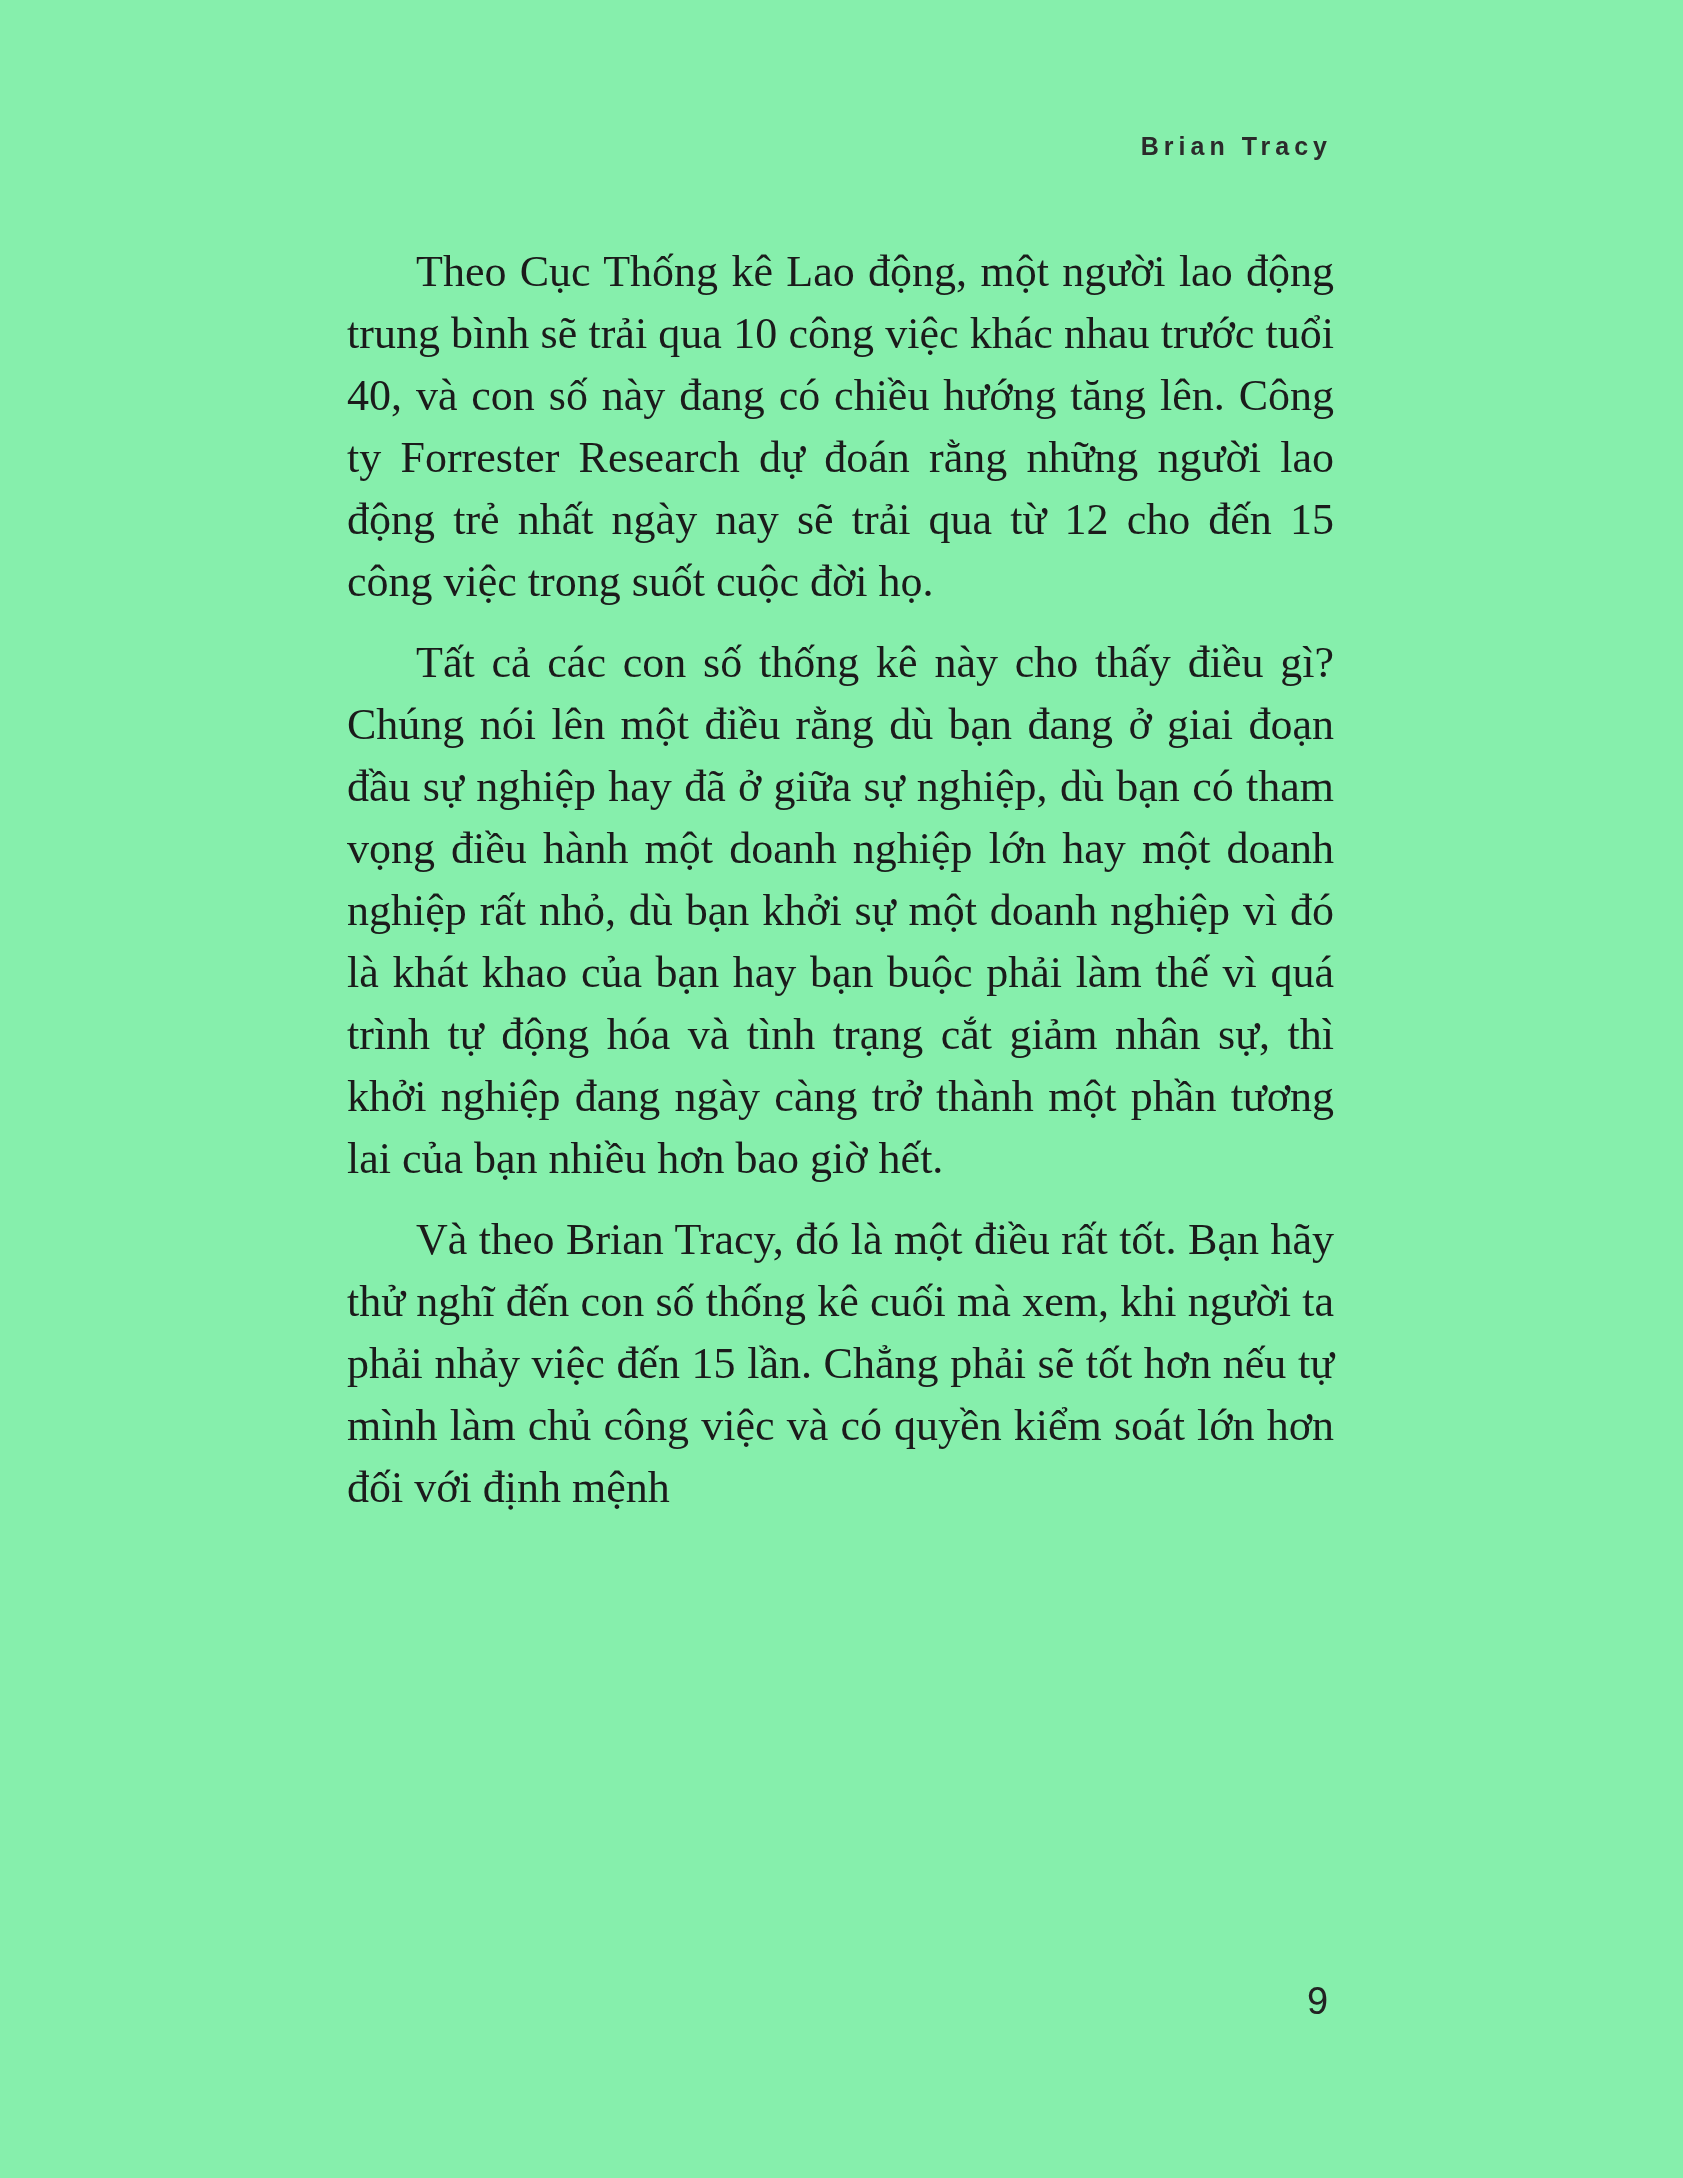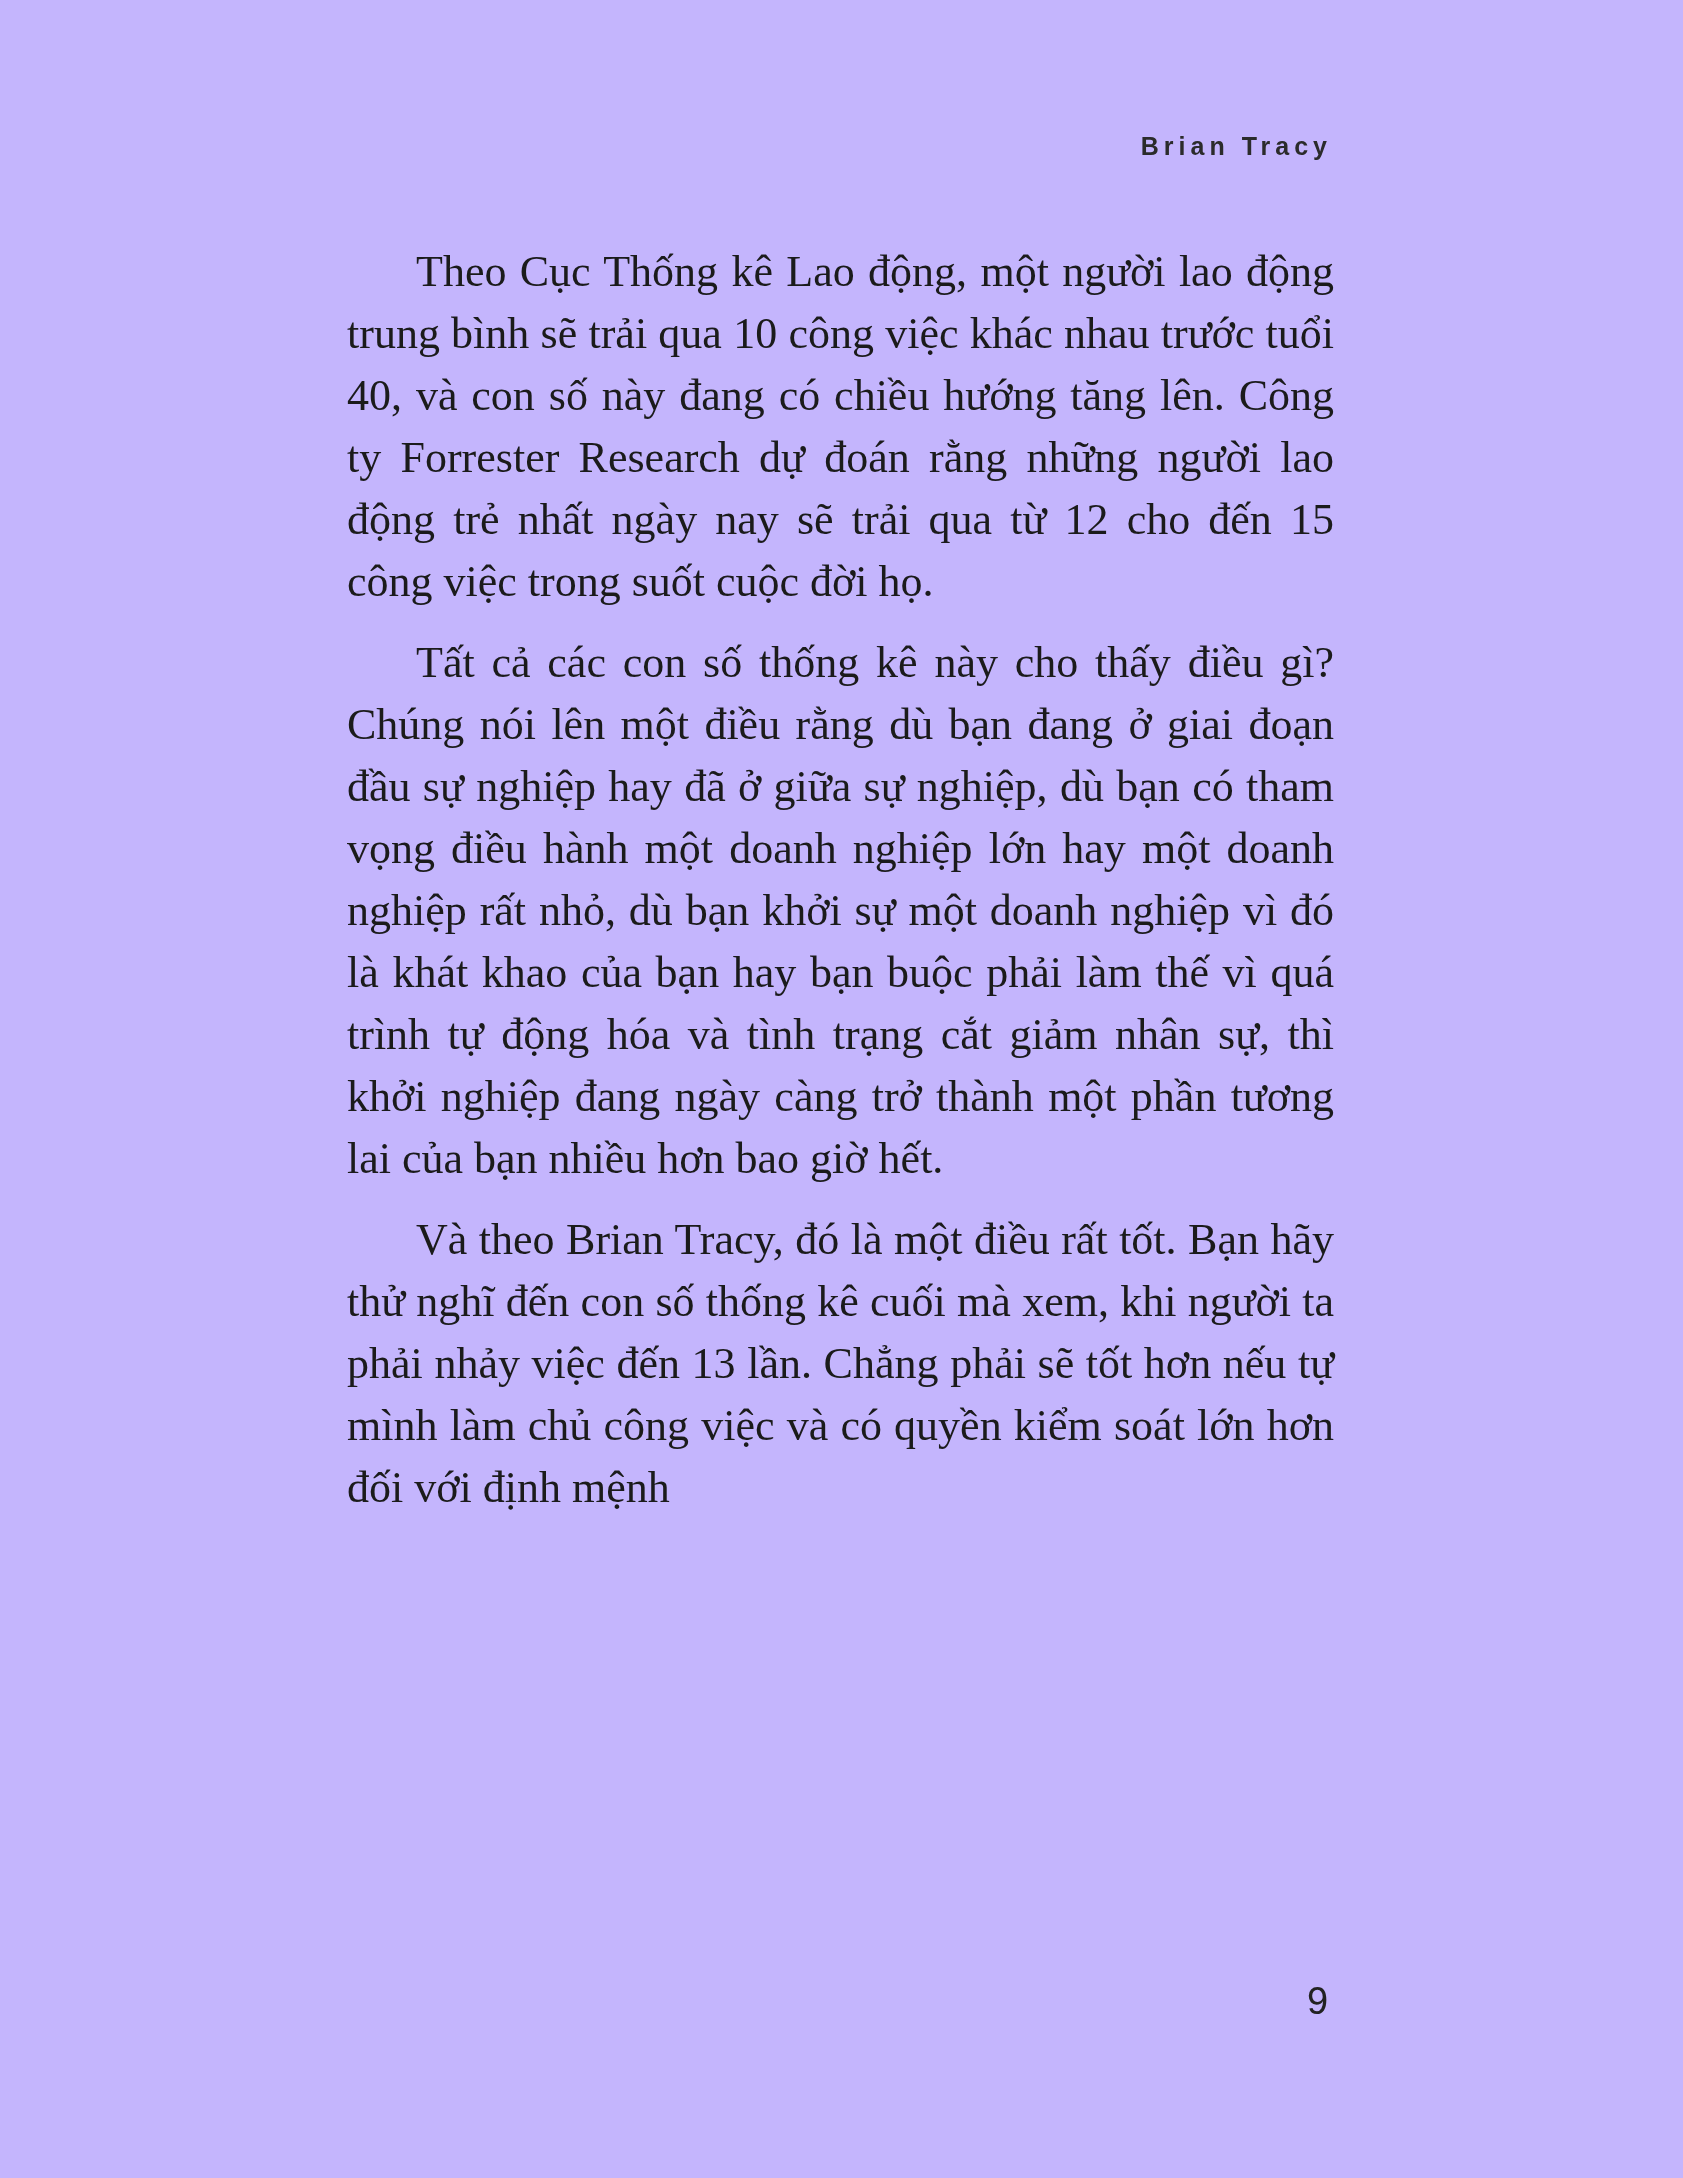--- a/index.html
+++ b/index.html
@@ -3,21 +3,21 @@
 <meta charset="utf-8">
 <style>
   * { margin: 0; padding: 0; box-sizing: border-box; }
   html, body { background: #ffffff; }
   body { font-family: "Liberation Serif", serif; }
 
   .page {
     position: relative;
     width: 1683px;
     height: 2178px;
-    background: #c4b5fd;
+    background: #86efac;
     overflow: hidden;
   }
 
   .running-header {
     position: absolute;
     top: 132px;
     right: 351px;
     font-family: "Liberation Sans", sans-serif;
     font-size: 25px;
     font-weight: 600;
@@ -59,19 +59,19 @@
 </head>
 <body>
 
 <div class="page">
 
   <div class="running-header">Brian Tracy</div>
 
   <div class="body-text">
     <p>Theo Cục Thống kê Lao động, một người lao động trung bình sẽ trải qua 10 công việc khác nhau trước tuổi 40, và con số này đang có chiều hướng tăng lên. Công ty Forrester Research dự đoán rằng những người lao động trẻ nhất ngày nay sẽ trải qua từ 12 cho đến 15 công việc trong suốt cuộc đời họ.</p>
     <p>Tất cả các con số thống kê này cho thấy điều gì? Chúng nói lên một điều rằng dù bạn đang ở giai đoạn đầu sự nghiệp hay đã ở giữa sự nghiệp, dù bạn có tham vọng điều hành một doanh nghiệp lớn hay một doanh nghiệp rất nhỏ, dù bạn khởi sự một doanh nghiệp vì đó là khát khao của bạn hay bạn buộc phải làm thế vì quá trình tự động hóa và tình trạng cắt giảm nhân sự, thì khởi nghiệp đang ngày càng trở thành một phần tương lai của bạn nhiều hơn bao giờ hết.</p>
-    <p>Và theo Brian Tracy, đó là một điều rất tốt. Bạn hãy thử nghĩ đến con số thống kê cuối mà xem, khi người ta phải nhảy việc đến 13 lần. Chẳng phải sẽ tốt hơn nếu tự mình làm chủ công việc và có quyền kiểm soát lớn hơn đối với định mệnh</p>
+    <p>Và theo Brian Tracy, đó là một điều rất tốt. Bạn hãy thử nghĩ đến con số thống kê cuối mà xem, khi người ta phải nhảy việc đến 15 lần. Chẳng phải sẽ tốt hơn nếu tự mình làm chủ công việc và có quyền kiểm soát lớn hơn đối với định mệnh</p>
   </div>
 
   <div class="page-number">9</div>
 
 </div>
 
 
 </body></html>

